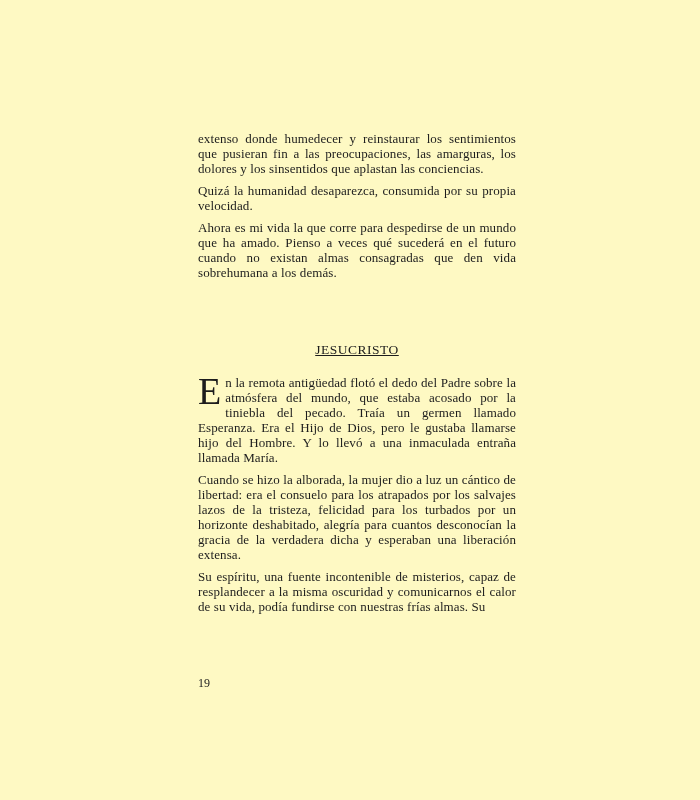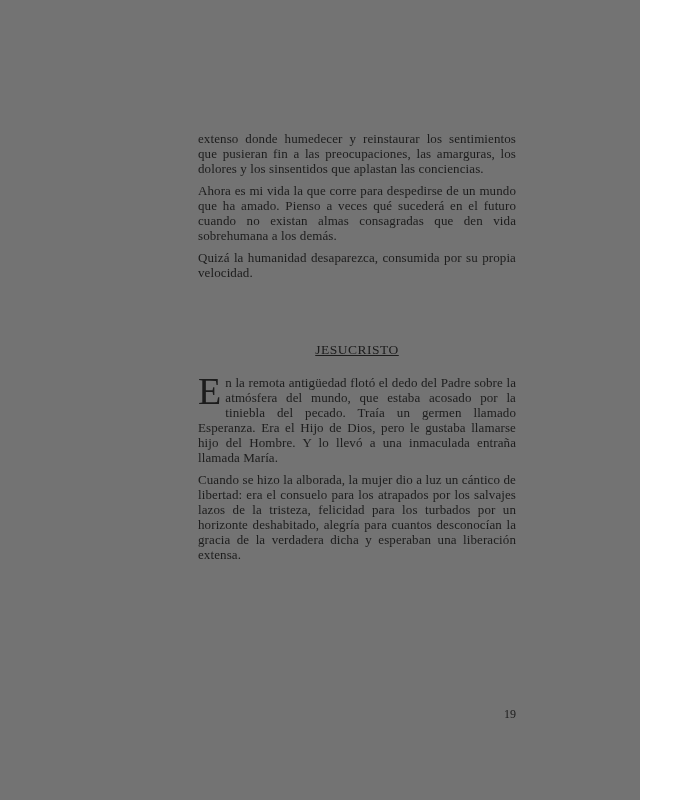--- a/index.html
+++ b/index.html
@@ -10,23 +10,23 @@
     width: 700px;
     height: 800px;
     background: #ffffff;
     font-family: "Liberation Serif", "DejaVu Serif", serif;
     color: #1c1c1c;
     position: relative;
     overflow: hidden;
   }
   .page {
     position: relative;
-    width: 640px;
+    width: 700px;
     height: 800px;
-    background: #737373;
+    background: #fef9c3;
   }
   .text-column {
     position: absolute;
     left: 198px;
     top: 131px;
     width: 318px;
   }
   .text-column p {
     margin: 0 0 7px 0;
     font-size: 13px;
@@ -48,38 +48,38 @@
     font-size: 38px;
     line-height: 29px;
     height: 29px;
     margin: 2px 4px 0 0;
   }
   .page-number {
     position: absolute;
     left: 198px;
     top: 676px;
     width: 318px;
-    text-align: right;
+    text-align: left;
     font-size: 12px;
     line-height: 14px;
-    margin-top: 31px;
   }
 </style>
 </head>
 <body>
 
 <div class="page">
   <div class="text-column">
     <p>extenso donde humedecer y reinstaurar los sentimientos que pusieran fin a las preocupaciones, las amarguras, los dolores y los sinsentidos que aplastan las conciencias.</p>
+    <p>Quizá la humanidad desaparezca, consumida por su propia velocidad.</p>
     <p>Ahora es mi vida la que corre para despedirse de un mundo que ha amado. Pienso a veces qué sucederá en el futuro cuando no existan almas consagradas que den vida sobrehumana a los demás.</p>
-    <p>Quizá la humanidad desaparezca, consumida por su propia velocidad.</p>
 
     <h2 class="chapter-heading">JESUCRISTO</h2>
 
     <p>
       <span class="dropcap">E</span><span>n la remota antigüedad flotó el dedo del Padre sobre la atmósfera del mundo, que estaba acosado por la tiniebla del pecado. Traía un germen llamado Esperanza. Era el Hijo de Dios, pero le gustaba llamarse hijo del Hombre. Y lo llevó a una inmaculada entraña llamada María.</span>
     </p>
 
     <p>Cuando se hizo la alborada, la mujer dio a luz un cántico de libertad: era el consuelo para los atrapados por los salvajes lazos de la tristeza, felicidad para los turbados por un horizonte deshabitado, alegría para cuantos desconocían la gracia de la verdadera dicha y esperaban una liberación extensa.</p>
+    <p>Su espíritu, una fuente incontenible de misterios, capaz de resplandecer a la misma oscuridad y comunicarnos el calor de su vida, podía fundirse con nuestras frías almas. Su</p>
   </div>
 
   <div class="page-number">19</div>
 </div>
 
 </body></html>

